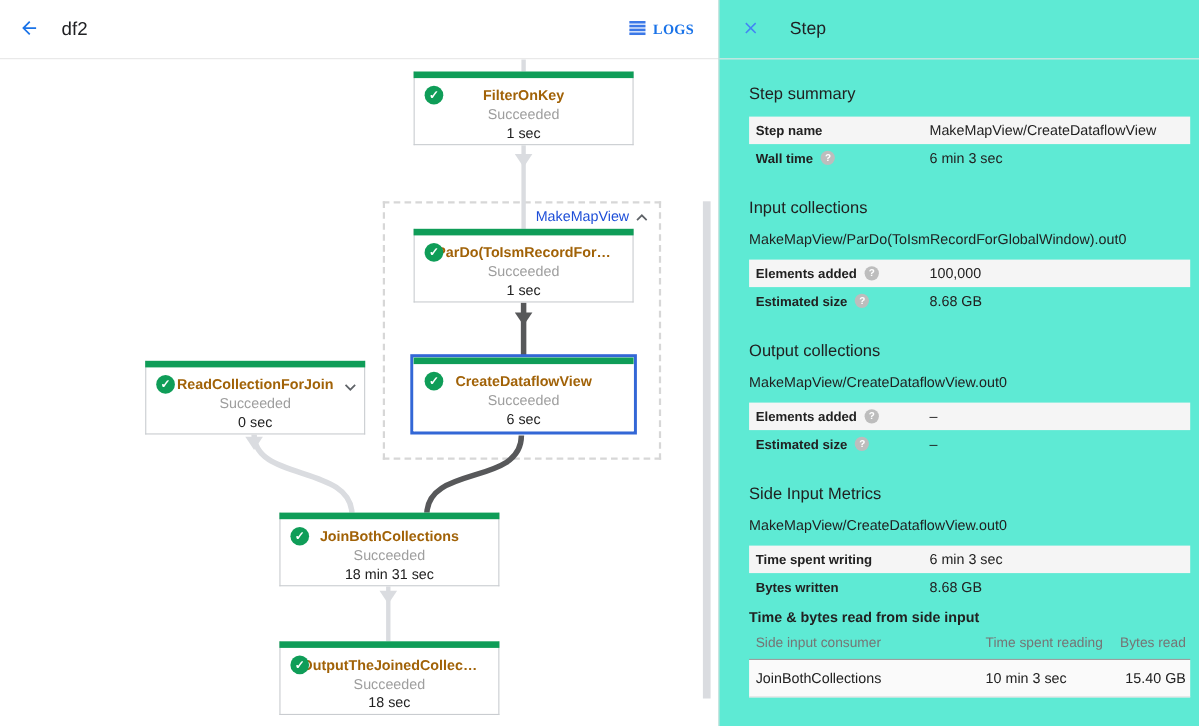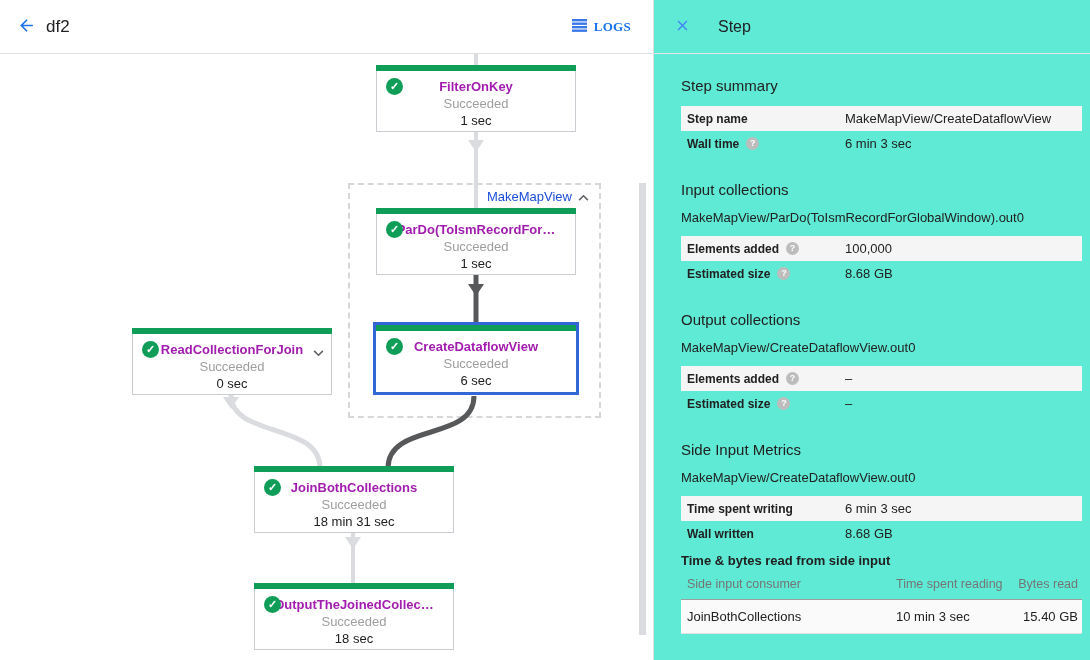--- a/index.html
+++ b/index.html
@@ -5,40 +5,40 @@
   * { margin:0; padding:0; box-sizing:border-box; }
   html,body { background:#fff; }
   body { font-family:"Liberation Sans", sans-serif; color:#212121; }
   .app { position:relative; width:1090px; height:660px; background:#fff; overflow:hidden; }
 
   
   .topbar { position:absolute; left:0; top:0; width:653px; height:54px; background:#fff;
             border-bottom:1px solid #e0e0e0; display:flex; align-items:center; }
   .back-btn { width:40px; height:40px; margin-left:6px; border:none; background:transparent;
               display:flex; align-items:center; justify-content:center; cursor:pointer; }
-  .job-title { font-size:17px; color:#202124; }
+  .job-title { font-size:17px; color:#202124; margin-left:10px; }
   .logs-btn { position:absolute; right:22px; top:0; height:54px; display:flex; align-items:center;
               gap:7px; border:none; background:transparent; cursor:pointer; }
   .logs-label { font-size:13px; font-weight:700; letter-spacing:.3px; color:#1a73e8;font-family:Liberation Serif, serif; }
 
   
   .graph { position:absolute; left:0; top:54px; width:653px; height:606px; background:#fff; }
   .edges { position:absolute; left:0; top:0; z-index:2; }
   .group-box { position:absolute; left:348px; top:129px; width:253px; height:235px;
                border:2px dashed #d7d7d7; z-index:1; }
   .group-label { position:absolute; top:4px; right:8px; display:flex; align-items:center; gap:6px;
                  font-size:13px; color:#1d4ed8; cursor:pointer; background:#fff; padding:0 2px; }
   .node { position:absolute; width:200px; height:67px; background:#fff;
           border:1px solid #c9ccd0; border-top:none; z-index:3; cursor:pointer; }
   .node .bar { position:absolute; left:-1px; right:-1px; top:0; height:6px; background:#0f9d58; }
   .node .check { position:absolute; left:9px; top:13px; width:17px; height:17px; border-radius:50%;
                  background:#0f9d58; color:#fff; font-size:11px; font-weight:700;
                  display:flex; align-items:center; justify-content:center; }
   .node .lines { padding-top:13px; text-align:center; }
-  .node .t { font-size:13px; font-weight:700; color:#a21caf; line-height:17px; }
+  .node .t { font-size:13px; font-weight:700; color:#a16207; line-height:17px; }
   .node .s { font-size:13px; color:#9e9e9e; line-height:17px; }
   .node .d { font-size:13px; color:#212121; line-height:17px; }
   .node .node-chevron { position:absolute; right:7px; top:15px; cursor:pointer; }
   .sel-wrap { position:absolute; left:373px; top:268px; border:3px solid #3367d6; z-index:3; }
   .sel-wrap .node { position:relative; left:auto; top:auto; }
   .scroll-thumb { position:absolute; left:639px; top:129px; width:7px; height:452px;
                   background:#dadce0; z-index:5; cursor:pointer; }
 
   
   .panel { position:absolute; left:653px; top:0; width:437px; height:660px; background:#5eead4;
@@ -267,21 +267,21 @@
       <div class="collection-name">MakeMapView/CreateDataflowView.out0</div>
       <div class="kv" style="margin-bottom:7px;">
         <div class="kv-row alt">
           <span class="kv-label">
               <span>Time spent writing</span>
             </span>
           <span class="kv-value">6 min 3 sec</span>
         </div>
         <div class="kv-row">
           <span class="kv-label">
-              <span>Wall written</span>
+              <span>Bytes written</span>
             </span>
           <span class="kv-value">8.68 GB</span>
         </div>
       </div>
 
       <h3 class="mini-h">Time &amp; bytes read from side input</h3>
       <table class="side-table">
         <thead>
           <tr>
             <th>Side input consumer</th>

